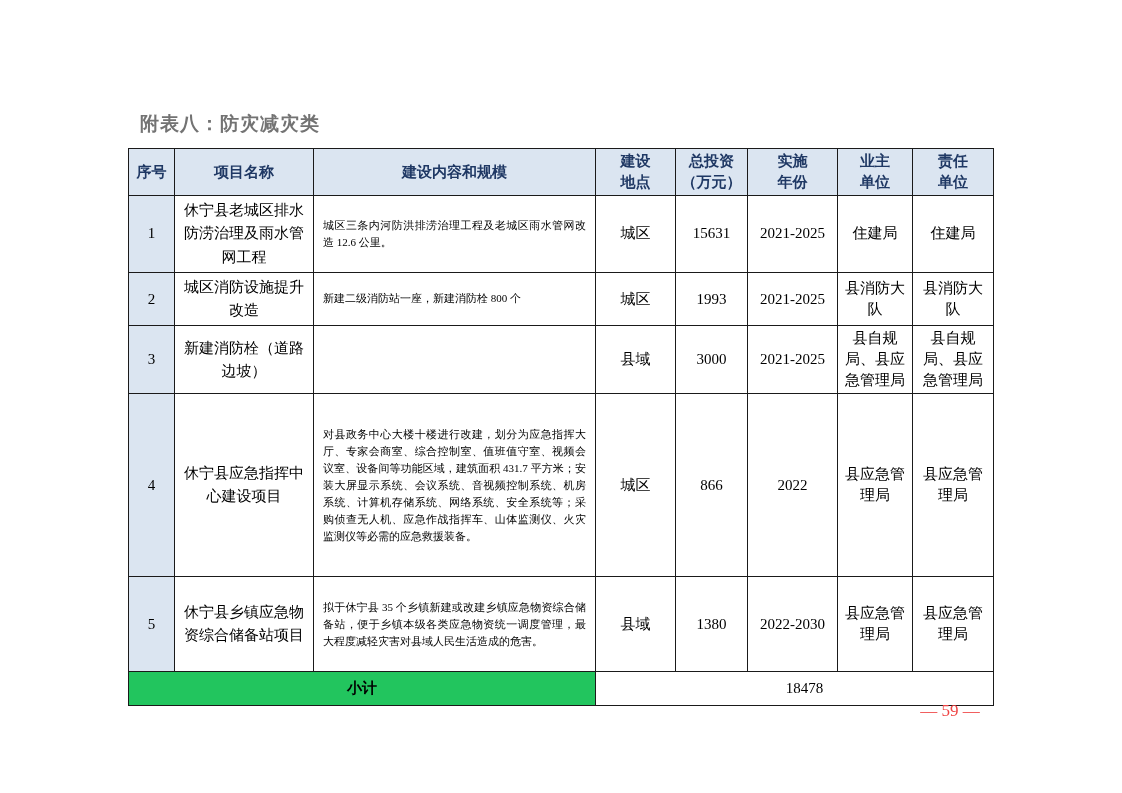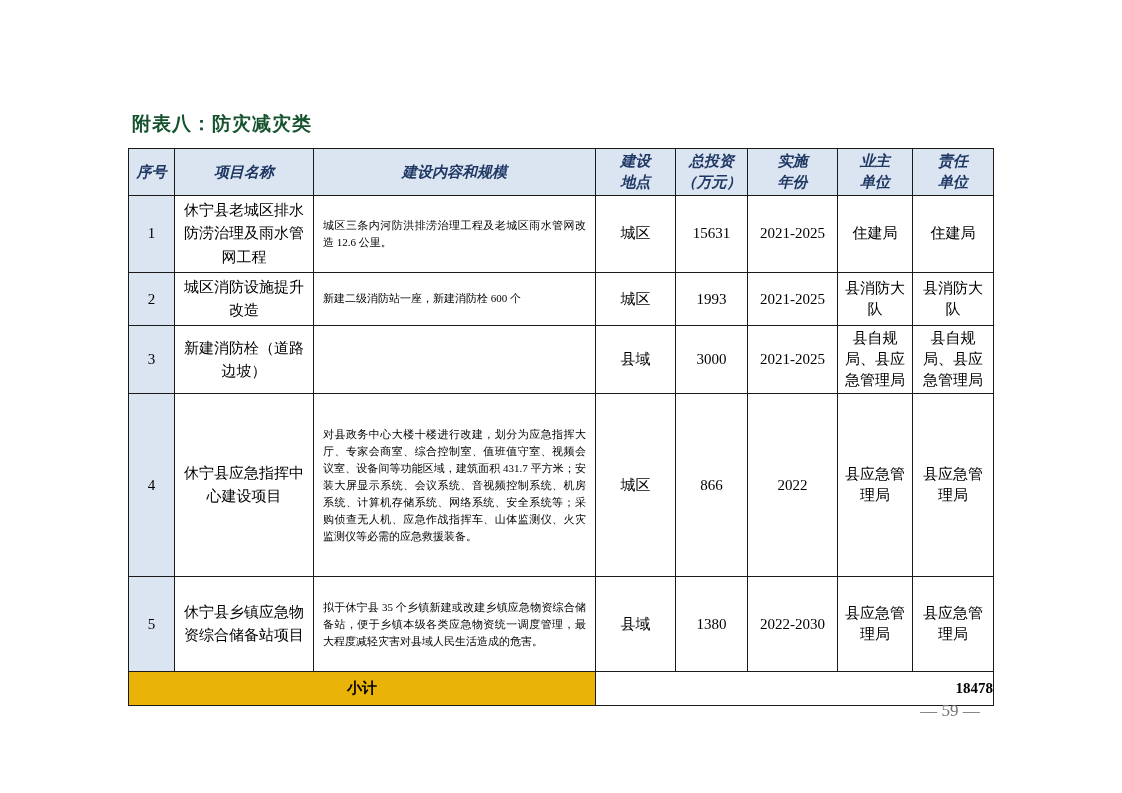--- a/index.html
+++ b/index.html
@@ -2,52 +2,52 @@
 <html><head>
 <meta charset="utf-8">
 <style>
   * { margin:0; padding:0; box-sizing:border-box; }
   html,body { background:#ffffff; }
   body {
     width:1122px; height:793px; position:relative; overflow:hidden;
     font-family:"Liberation Serif","DejaVu Serif",serif; color:#000;
   }
   .doc-title {
-    position:absolute; left:132px; top:111px;
+    position:absolute; left:140px; top:111px;
     font-family:"Liberation Sans","DejaVu Sans",sans-serif;
-    font-weight:bold; font-size:19px; letter-spacing:1px; color:#14532d;
+    font-weight:bold; font-size:19px; letter-spacing:1px; color:#737373;
   }
   table.projects {
     position:absolute; left:128px; top:148px;
     border-collapse:collapse; table-layout:fixed; width:865px;
   }
   .projects th, .projects td {
     border:1px solid #1a1a1a; vertical-align:middle;
     font-size:15px; overflow:hidden;
   }
   .projects th {
     background:#dbe5f1; color:#1f3864; font-weight:bold;
     text-align:center; white-space:pre-line; line-height:1.4; padding:2px;
   }
-  tr.hr  { height:32px;font-style:italic; }
+  tr.hr  { height:32px; }
   tr.r0  { height:64px; }
   tr.r1  { height:43px; }
   tr.r2  { height:67px; }
   tr.r3  { height:183px; }
   tr.r4  { height:95px; }
   tr.fr  { height:34px; }
   td.seq    { background:#dbe5f1; text-align:center; }
   td.name   { text-align:center; padding:3px 8px; line-height:1.55; }
   td.content{ text-align:justify; padding:3px 9px; line-height:1.55; font-size:11px; }
   td.center { text-align:center; padding:2px 4px; line-height:1.4; }
-  td.sub-label { background:#eab308; text-align:center; font-weight:bold; }
-  td.sub-value { text-align:right; font-weight:bold;padding-left:20px; }
+  td.sub-label { background:#22c55e; text-align:center; font-weight:bold; }
+  td.sub-value { text-align:center; font-weight:normal;padding-left:20px; }
   .page-number {
     position:absolute; left:908px; top:701px; width:84px;
-    font-size:17px; text-align:center; color:#737373;
+    font-size:17px; text-align:center; color:#ef4444;
   }
 </style>
 </head>
 <body>
 
 <div class="doc-title">附表八：防灾减灾类</div>
 
 <table class="projects">
   <colgroup>
     <col style="width:46px">
@@ -83,21 +83,21 @@
       <td class="content">城区三条内河防洪排涝治理工程及老城区雨水管网改造 12.6 公里。</td>
       <td class="center">城区</td>
       <td class="center">15631</td>
       <td class="center">2021-2025</td>
       <td class="center">住建局</td>
       <td class="center">住建局</td>
     </tr>
     <tr class="r1">
       <td class="seq">2</td>
       <td class="name">城区消防设施提升改造</td>
-      <td class="content">新建二级消防站一座，新建消防栓 600 个</td>
+      <td class="content">新建二级消防站一座，新建消防栓 800 个</td>
       <td class="center">城区</td>
       <td class="center">1993</td>
       <td class="center">2021-2025</td>
       <td class="center">县消防大队</td>
       <td class="center">县消防大队</td>
     </tr>
     <tr class="r2">
       <td class="seq">3</td>
       <td class="name">新建消防栓（道路边坡）</td>
       <td class="content"></td>

